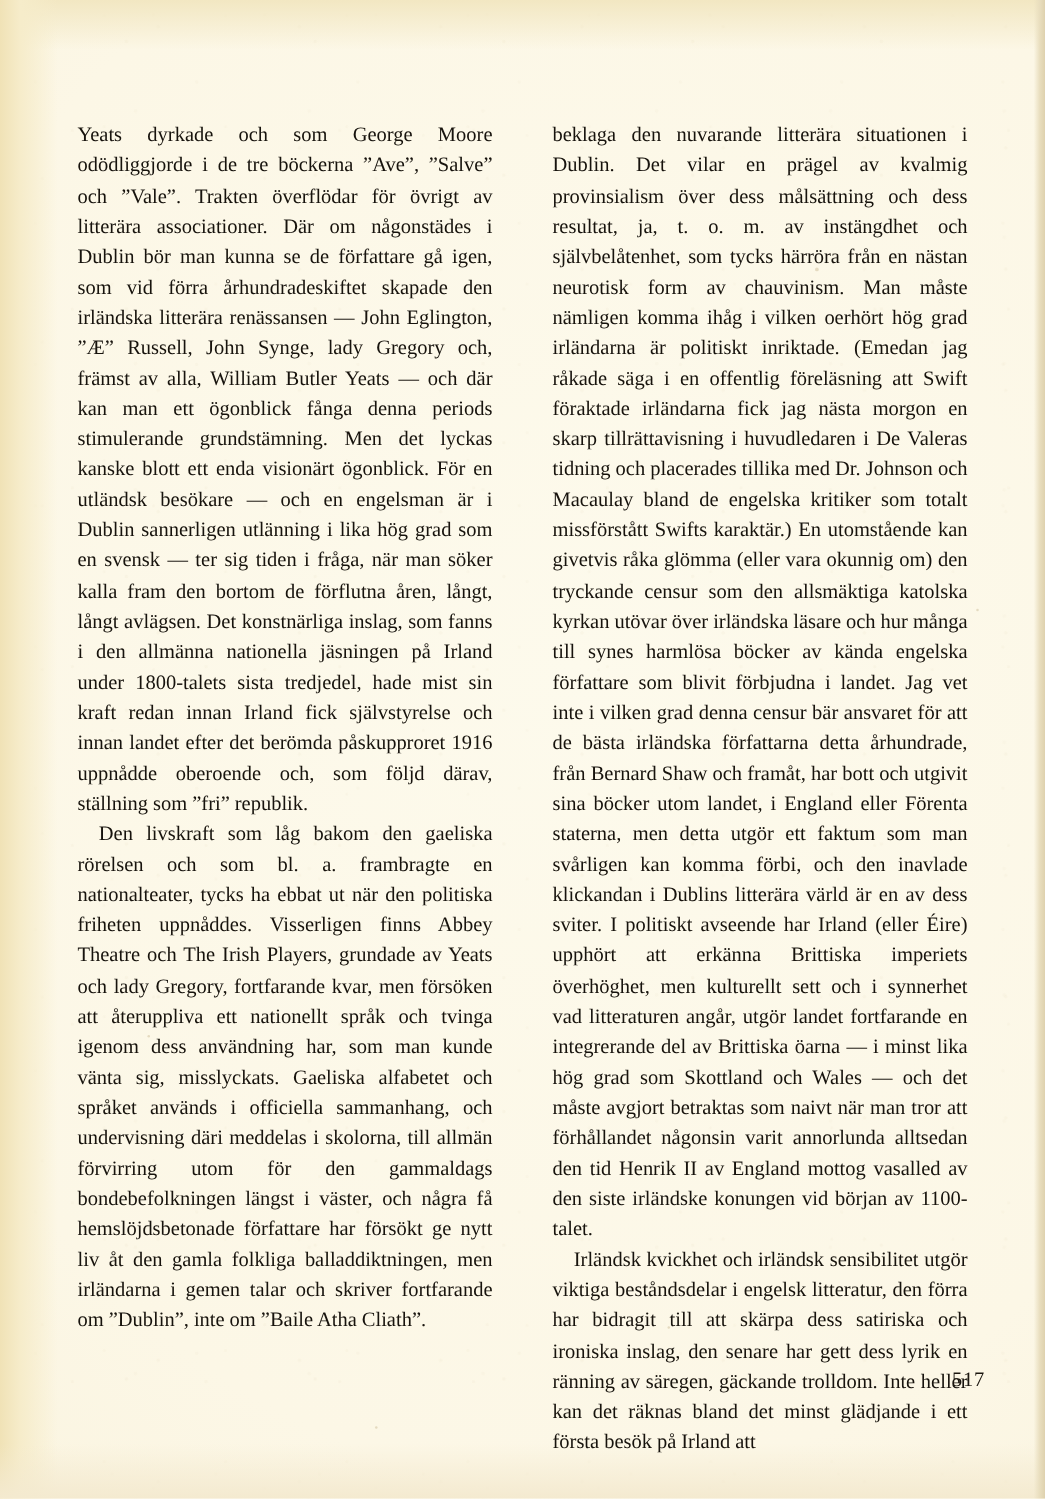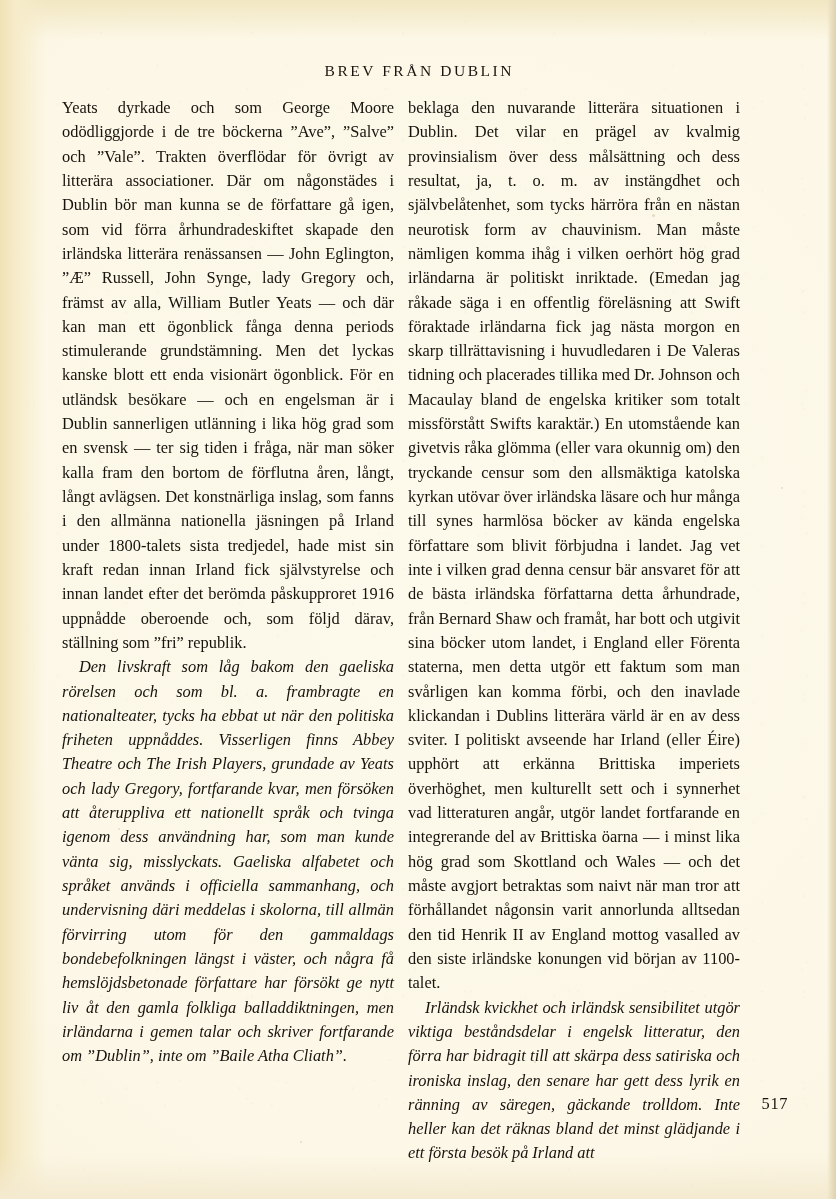--- a/index.html
+++ b/index.html
@@ -87,38 +87,38 @@
   }
 
   
   .columns {
     position: absolute;
     top: 96px;
     left: 62px;
     width: 712px;
     display: flex;
     gap: 14px;
+    justify-content: space-between;
   }
   .col {
     width: 332px;
     flex: 0 0 332px;
   }
   .col p {
     margin: 0;
     font-size: 16.4px;
     line-height: 24.32px;
     text-align: justify;
     text-align-last: left;
     color: #17130d;
     hyphens: none;
     word-spacing: -0.1px;
   }
   .col p.indent {
     text-indent: 17px;
-    font-style: italic;
   }
   .col p + p {
     margin-top: 0;
   }
 
   
   .folio {
     position: absolute;
     right: 48px;
     top: 1094px;
@@ -138,21 +138,20 @@
   <div class="edge-left"></div>
   <div class="edge-bottom"></div>
   <div class="edge-right-strip"></div>
 
   <div class="speck" style="left:652px;top:214px;width:3px;height:3px;"></div>
   <div class="speck" style="left:781px;top:487px;width:2px;height:2px;"></div>
   <div class="speck" style="left:118px;top:828px;width:2px;height:2px;"></div>
   <div class="speck" style="left:534px;top:1061px;width:2px;height:2px;"></div>
   <div class="speck" style="left:300px;top:1141px;width:2px;height:2px;"></div>
 
-  <div class="running-head">BREV FRÅN DUBLIN</div>
 
   <div class="columns">
 
     <div class="col">
       <p>Yeats dyrkade och som George Moore odödliggjorde i de tre böckerna ”Ave”, ”Salve” och ”Vale”. Trakten överflödar för övrigt av litterära associationer. Där om någonstädes i Dublin bör man kunna se de författare gå igen, som vid förra århundradeskiftet skapade den irländska litterära renässansen — John Eglington, ”Æ” Russell, John Synge, lady Gregory och, främst av alla, William Butler Yeats — och där kan man ett ögonblick fånga denna periods stimulerande grundstämning. Men det lyckas kanske blott ett enda visionärt ögonblick. För en utländsk besökare — och en engelsman är i Dublin sannerligen utlänning i lika hög grad som en svensk — ter sig tiden i fråga, när man söker kalla fram den bortom de förflutna åren, långt, långt avlägsen. Det konstnärliga inslag, som fanns i den allmänna nationella jäsningen på Irland under 1800-talets sista tredjedel, hade mist sin kraft redan innan Irland fick självstyrelse och innan landet efter det berömda påskupproret 1916 uppnådde oberoende och, som följd därav, ställning som ”fri” republik.</p>
       <p class="indent">Den livskraft som låg bakom den gaeliska rörelsen och som bl. a. frambragte en nationalteater, tycks ha ebbat ut när den politiska friheten uppnåddes. Visserligen finns Abbey Theatre och The Irish Players, grundade av Yeats och lady Gregory, fortfarande kvar, men försöken att återuppliva ett nationellt språk och tvinga igenom dess användning har, som man kunde vänta sig, misslyckats. Gaeliska alfabetet och språket används i officiella sammanhang, och undervisning däri meddelas i skolorna, till allmän förvirring utom för den gammaldags bondebefolkningen längst i väster, och några få hemslöjdsbetonade författare har försökt ge nytt liv åt den gamla folkliga balladdiktningen, men irländarna i gemen talar och skriver fortfarande om ”Dublin”, inte om ”Baile Atha Cliath”.</p>
     </div>
 
     <div class="col">
       <p>beklaga den nuvarande litterära situationen i Dublin. Det vilar en prägel av kvalmig provinsialism över dess målsättning och dess resultat, ja, t. o. m. av instängdhet och självbelåtenhet, som tycks härröra från en nästan neurotisk form av chauvinism. Man måste nämligen komma ihåg i vilken oerhört hög grad irländarna är politiskt inriktade. (Emedan jag råkade säga i en offentlig föreläsning att Swift föraktade irländarna fick jag nästa morgon en skarp tillrättavisning i huvudledaren i De Valeras tidning och placerades tillika med Dr. Johnson och Macaulay bland de engelska kritiker som totalt missförstått Swifts karaktär.) En utomstående kan givetvis råka glömma (eller vara okunnig om) den tryckande censur som den allsmäktiga katolska kyrkan utövar över irländska läsare och hur många till synes harmlösa böcker av kända engelska författare som blivit förbjudna i landet. Jag vet inte i vilken grad denna censur bär ansvaret för att de bästa irländska författarna detta århundrade, från Bernard Shaw och framåt, har bott och utgivit sina böcker utom landet, i England eller Förenta staterna, men detta utgör ett faktum som man svårligen kan komma förbi, och den inavlade klickandan i Dublins litterära värld är en av dess sviter. I politiskt avseende har Irland (eller Éire) upphört att erkänna Brittiska imperiets överhöghet, men kulturellt sett och i synnerhet vad litteraturen angår, utgör landet fortfarande en integrerande del av Brittiska öarna — i minst lika hög grad som Skottland och Wales — och det måste avgjort betraktas som naivt när man tror att förhållandet någonsin varit annorlunda alltsedan den tid Henrik II av England mottog vasalled av den siste irländske konungen vid början av 1100-talet.</p>

